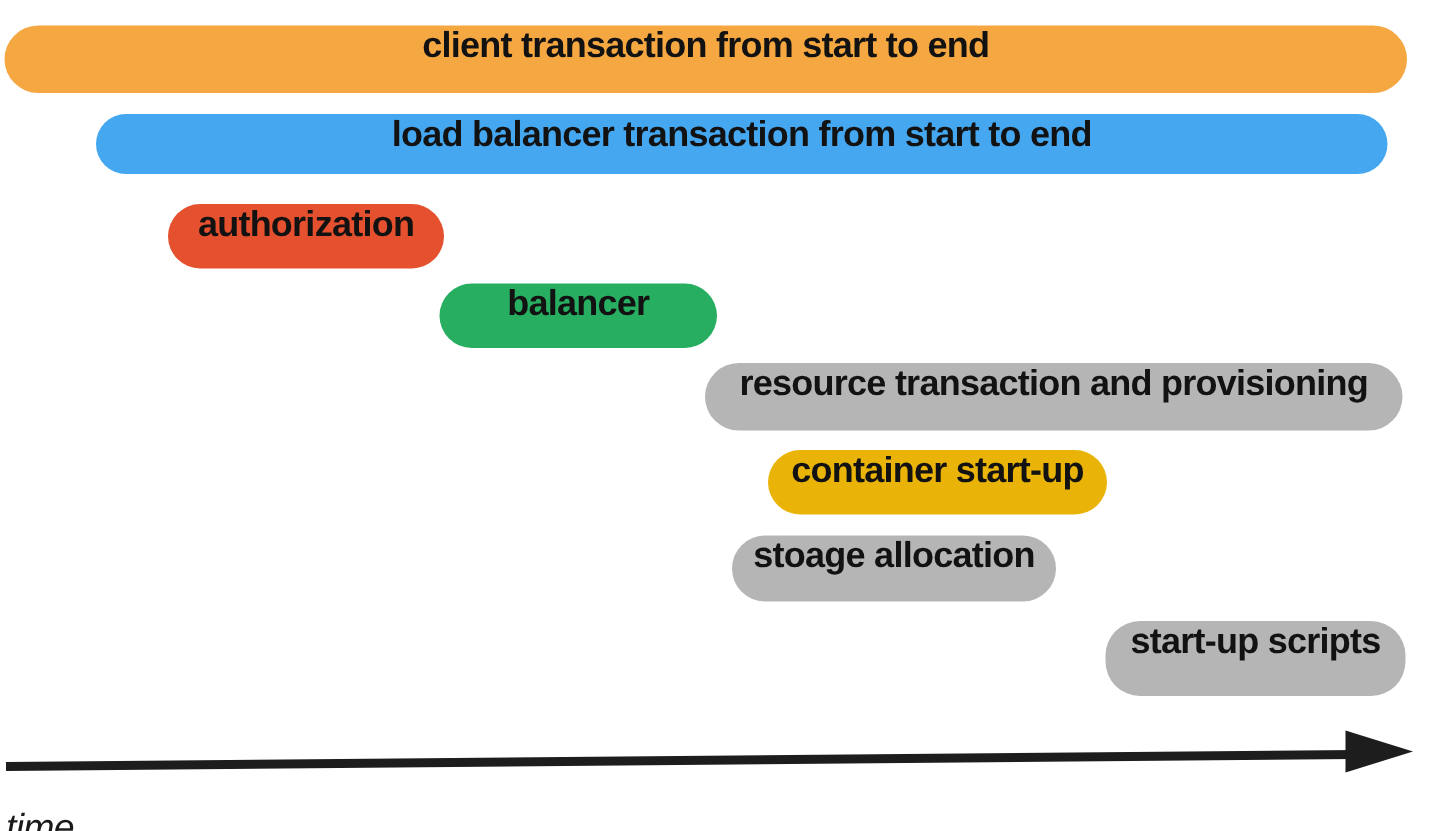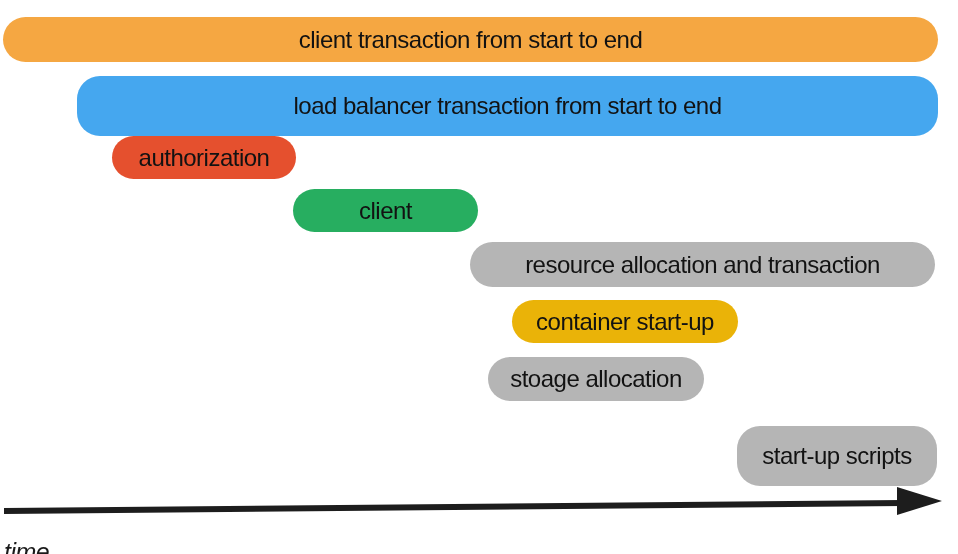--- a/index.html
+++ b/index.html
@@ -12,36 +12,37 @@
     position: relative;
     width: 958px;
     height: 554px;
     background: #ffffff;
     overflow: hidden;
   }
   .bar {
     position: absolute;
     border-radius: 23px;
     display: flex;
-    align-items: center;
+    align-items: flex-start;
     justify-content: center;
     font-size: 24px;
     letter-spacing: -0.5px;
     color: #121212;
     white-space: nowrap;
+    font-weight: bold;
   }
   
   .bar-client      { left:   3px; top:  17px; width: 935px; height: 45px; }
-  .bar-lb          { left:  77px; top:  76px; width: 861px; height: 60px; }
+  .bar-lb          { left:  64px; top:  76px; width: 861px; height: 40px; }
   .bar-auth        { left: 112px; top: 136px; width: 184px; height: 43px; }
   .bar-billing     { left: 293px; top: 189px; width: 185px; height: 43px; }
   .bar-resource    { left: 470px; top: 242px; width: 465px; height: 45px; }
   .bar-container   { left: 512px; top: 300px; width: 226px; height: 43px; }
   .bar-storage     { left: 488px; top: 357px; width: 216px; height: 44px; }
-  .bar-scripts     { left: 737px; top: 426px; width: 200px; height: 60px; }
+  .bar-scripts     { left: 737px; top: 414px; width: 200px; height: 50px; }
 
   .time-axis {
     position: absolute;
     left: 0;
     top: 480px;
     width: 958px;
     height: 42px;
   }
   .time-label {
     position: absolute;
@@ -65,25 +66,25 @@
 
   <div class="bar bar-lb" style="background: rgb(69, 167, 239);">
     <span>load balancer transaction from start to end</span>
   </div>
 
   <div class="bar bar-auth" style="background: rgb(229, 80, 46);">
     <span>authorization</span>
   </div>
 
   <div class="bar bar-billing" style="background: rgb(39, 174, 96);">
-    <span>client</span>
+    <span>balancer</span>
   </div>
 
   <div class="bar bar-resource" style="background: rgb(181, 181, 181);">
-    <span>resource allocation and transaction</span>
+    <span>resource transaction and provisioning</span>
   </div>
 
   <div class="bar bar-container" style="background: #eab308;">
     <span>container start-up</span>
   </div>
 
   <div class="bar bar-storage" style="background: rgb(181, 181, 181);">
     <span>stoage allocation</span>
   </div>
 

